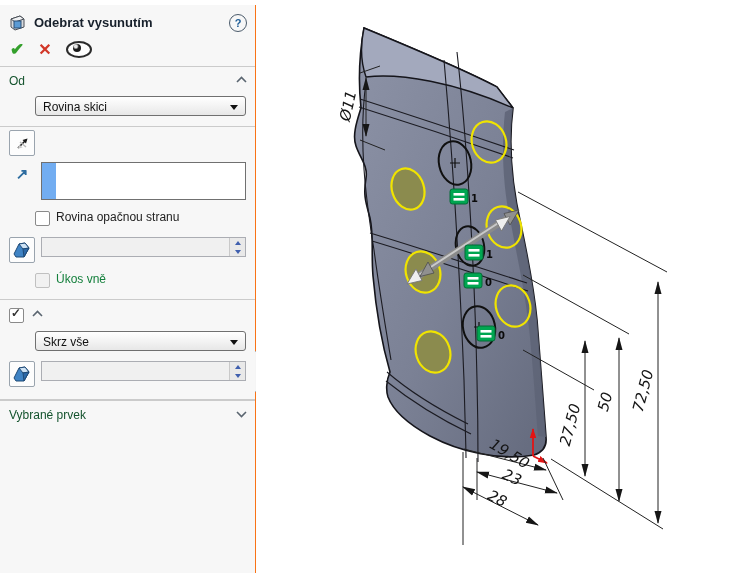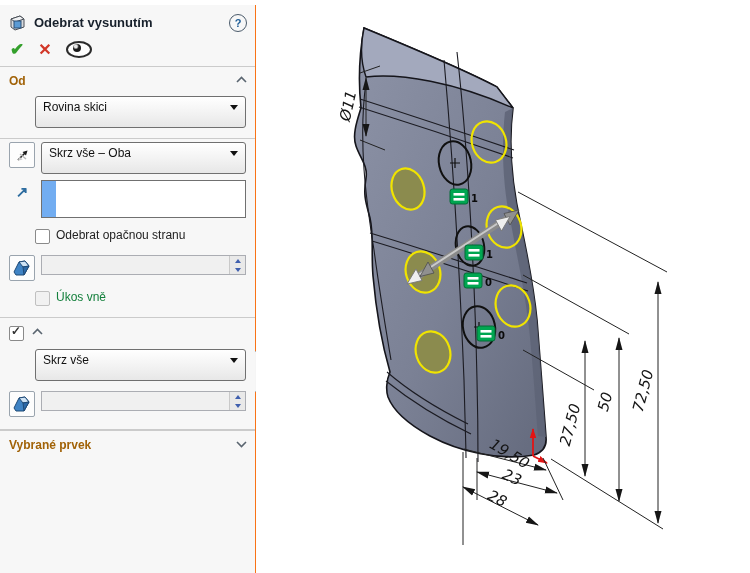--- a/index.html
+++ b/index.html
@@ -15,26 +15,26 @@
     font-weight:bold;font-size:11px;line-height:16px;text-align:center;cursor:pointer;}
   .actions{display:flex;align-items:center;gap:14px;padding:5px 8px 8px 10px;}
   .okbtn{color:#34a02c;font-size:17px;font-weight:bold;line-height:14px;cursor:pointer;}
   .xbtn{color:#d23728;font-size:16px;font-weight:bold;line-height:14px;cursor:pointer;}
   .eye{position:relative;width:22px;height:13px;border:2px solid #2c2c2c;border-radius:50%;
     background:#fff;cursor:pointer;}
   .eye::after{content:"";position:absolute;left:5px;top:1px;width:8px;height:8px;border-radius:50%;
     background:radial-gradient(circle at 35% 30%, #e8e8e8 0 18%, #1c1c1c 40%);}
   .divider{height:1px;background:#cbcbcb;margin:0;}
   .sect{padding:7px 9px 5px 9px;display:flex;align-items:center;}
-  .slabel{font-weight:bold;color:#a16207;flex:1;}
+  .slabel{font-weight:normal;color:#14532d;flex:1;}
   .chev{width:10px;height:10px;position:relative;cursor:pointer;flex:none;}
   .chev svg{display:block;}
   .row{display:flex;align-items:flex-start;gap:6px;padding:3px 9px;}
   .indent{margin-left:26px;}
-  .combo{position:relative;flex:1;height:32px;border:1px solid #707070;border-radius:3px;
+  .combo{position:relative;flex:1;height:20px;border:1px solid #707070;border-radius:3px;
     background:linear-gradient(#ffffff,#f1f1f1 60%,#e7e7e7);padding:0 20px 0 7px;
     line-height:20px;font-size:12px;color:#111;cursor:pointer;box-sizing:border-box;
     white-space:nowrap;overflow:hidden;}
   .combo .darr{position:absolute;right:7px;top:8px;width:0;height:0;border-left:4px solid transparent;
     border-right:4px solid transparent;border-top:5px solid #111;}
   .sqbtn{width:24px;height:24px;border:1px solid #9aa4ae;border-radius:2px;background:#fdfdfd;
     display:flex;align-items:center;justify-content:center;cursor:pointer;flex:none;}
   .iconly{width:26px;height:24px;display:flex;align-items:center;justify-content:center;flex:none;}
   .listbox{flex:1;height:36px;border:1px solid #707070;background:#fff;display:flex;cursor:pointer;}
   .bluestrip{width:14px;background:#72adf1;}
@@ -108,39 +108,35 @@
 
     <div class="row">
       <div class="sqbtn">
         <svg width="17" height="17" viewBox="0 0 17 17">
           <path d="M4,13 L12,5" stroke="#1a1a1a" stroke-width="1.6"></path>
           <polygon points="13.5,3.5 8.5,5 12,8.5" fill="#1a1a1a"></polygon>
           <path d="M12,12 L6,7" stroke="#b9b9b9" stroke-width="1.4"></path>
           <polygon points="3.8,13.8 8.6,12.6 5.4,9.4" fill="#c9c9c9"></polygon>
         </svg>
       </div>
-      <div class="combo">
-        <span>Skrz vše – Oba</span>
-        <span class="darr"></span>
-      </div>
     </div>
 
     <div class="row">
       <div class="iconly">
           <span class="arrow-ne">↗</span>
         </div>
       <div class="listbox">
         <div class="bluestrip"></div>
         <span></span>
       </div>
     </div>
 
     <div class="row indent" style="padding-top:7px">
       <span class="cb"></span>
-      <span class="cblabel">Odebrat opačnou stranu</span>
+      <span class="cblabel">Rovina opačnou stranu</span>
     </div>
 
     <div class="row" style="padding-top:8px">
       <div class="sqbtn">
         <svg width="20" height="18" viewBox="0 0 20 18">
           <polygon points="2,13 7,3 13,2 17,7 12,16 4,16" fill="#3f83c4" stroke="#1f4a77" stroke-width="1"></polygon>
           <polygon points="7,3 13,2 17,7 11,8" fill="#cfe3f5" stroke="#1f4a77" stroke-width="1"></polygon>
           <polygon points="11,8 17,7 12,16" fill="#2c69a8" stroke="#1f4a77" stroke-width="1"></polygon>
         </svg>
       </div>

